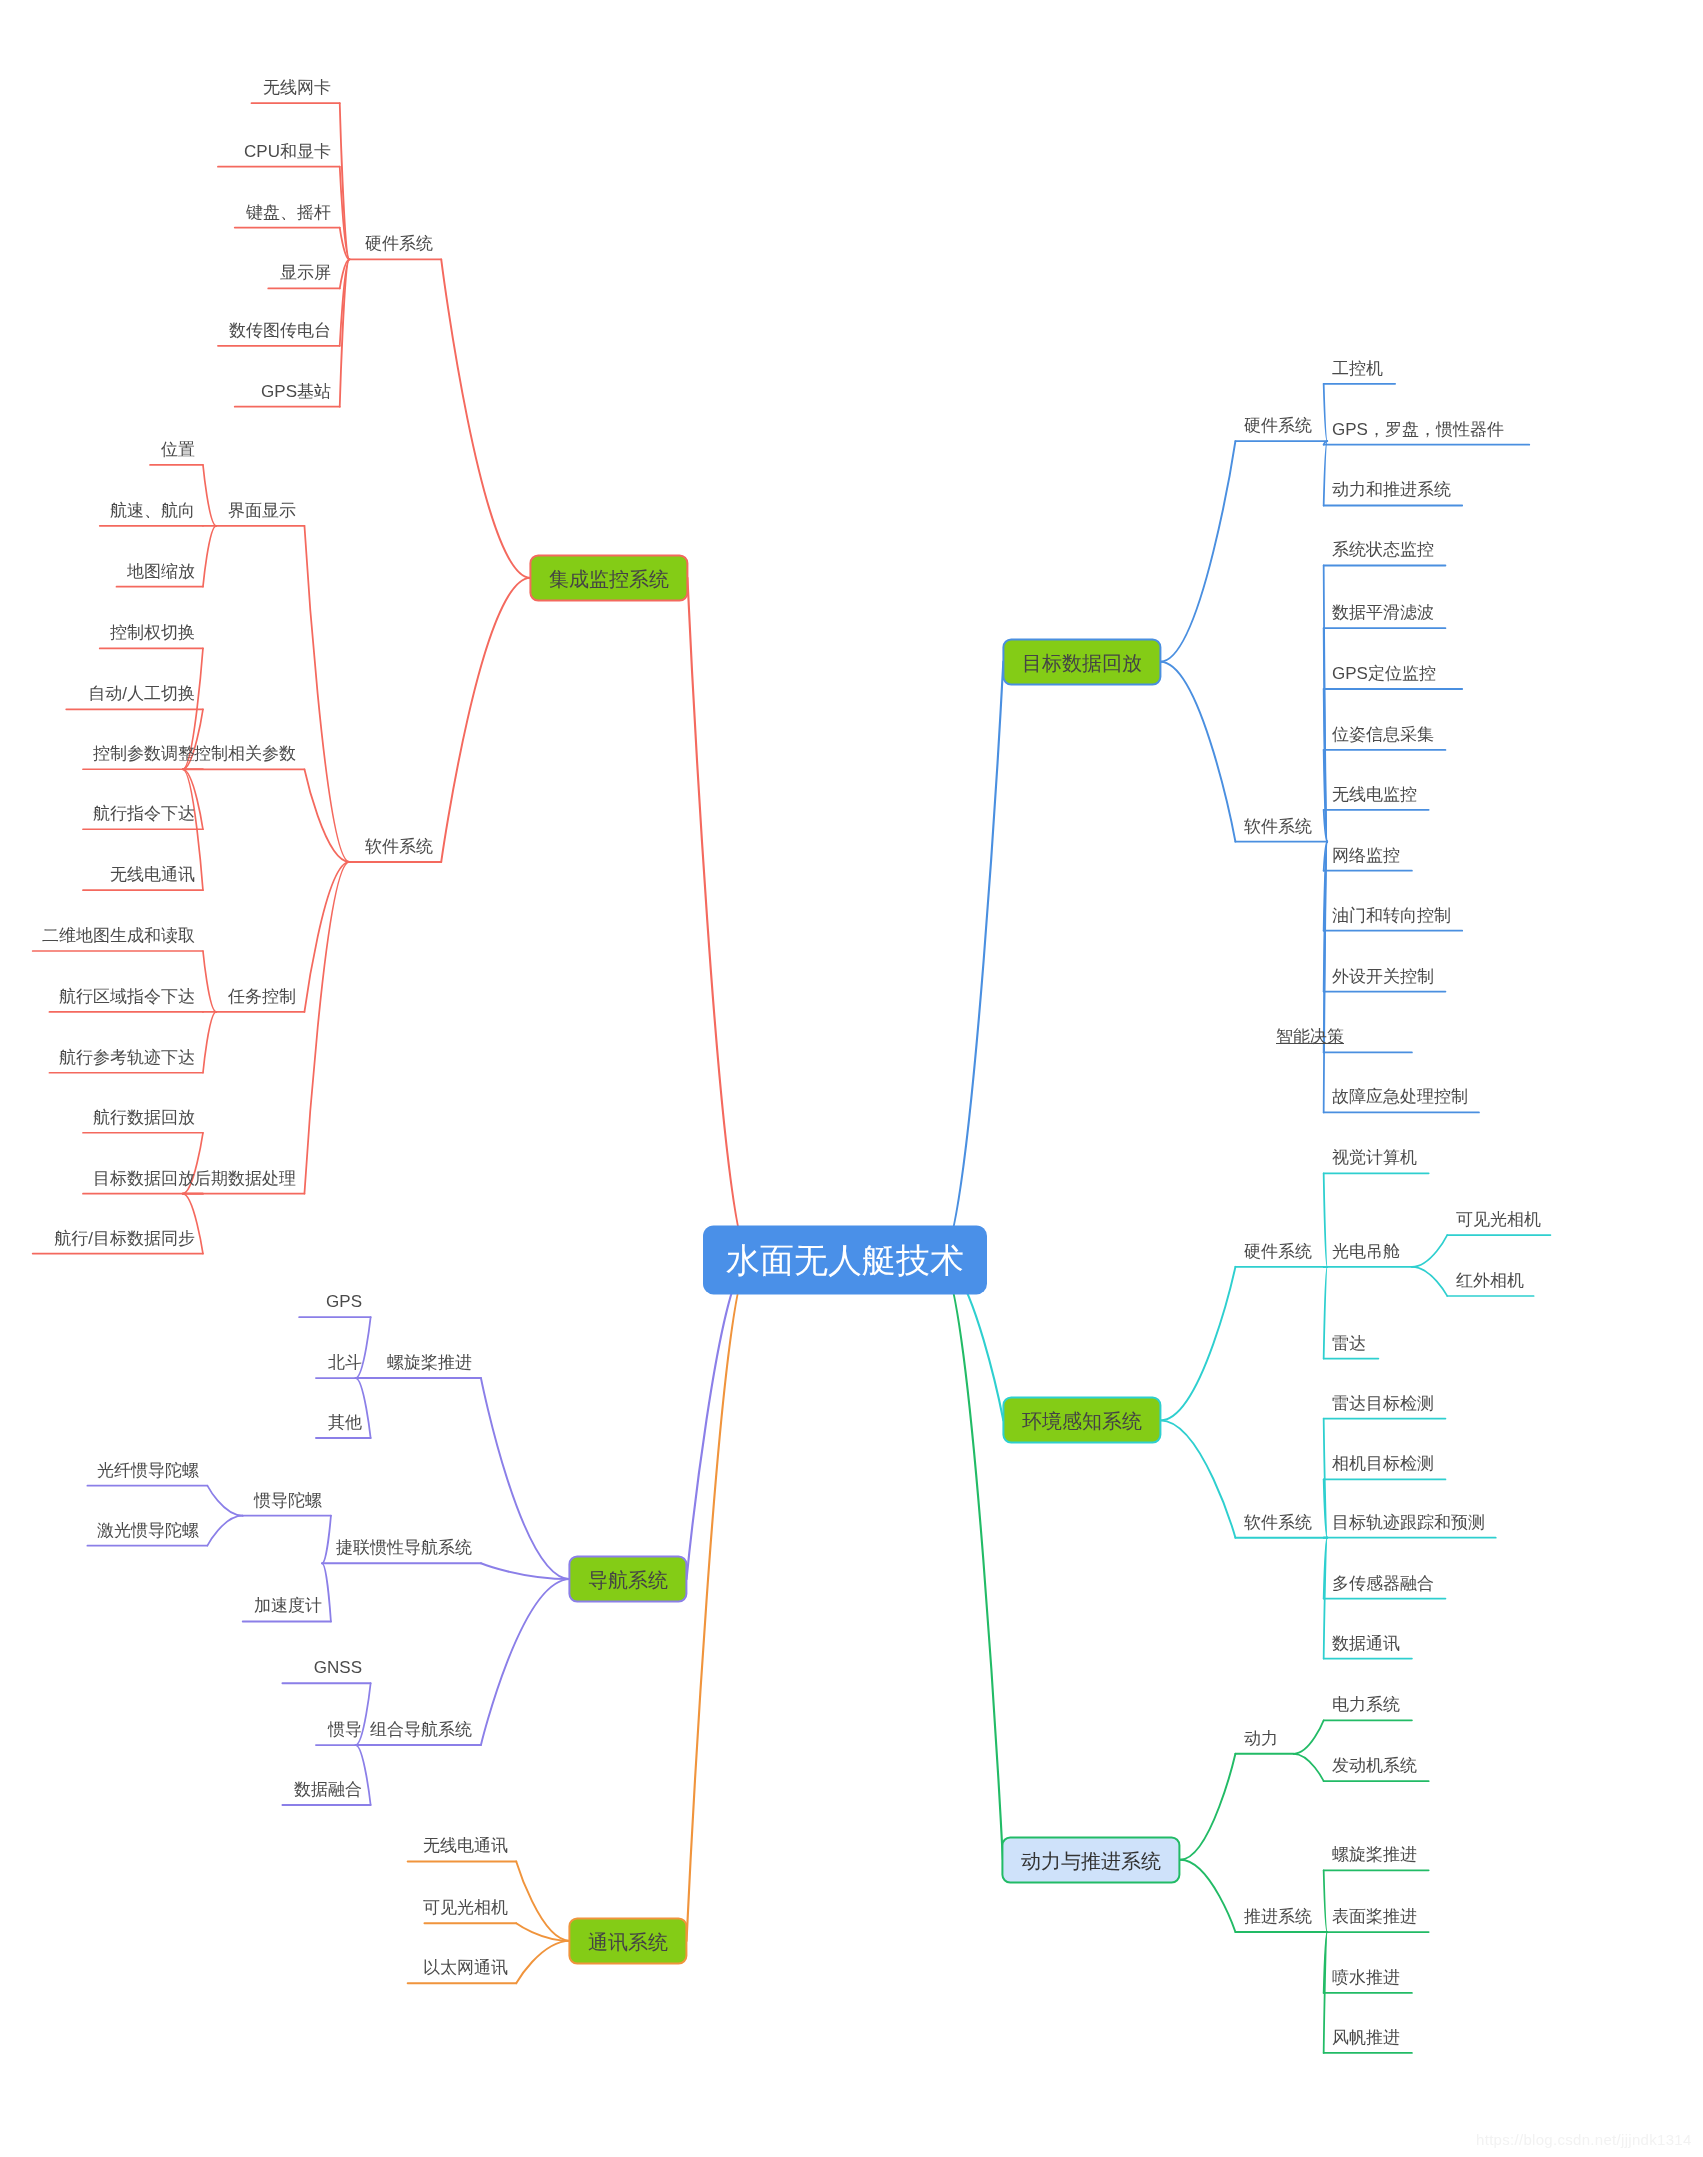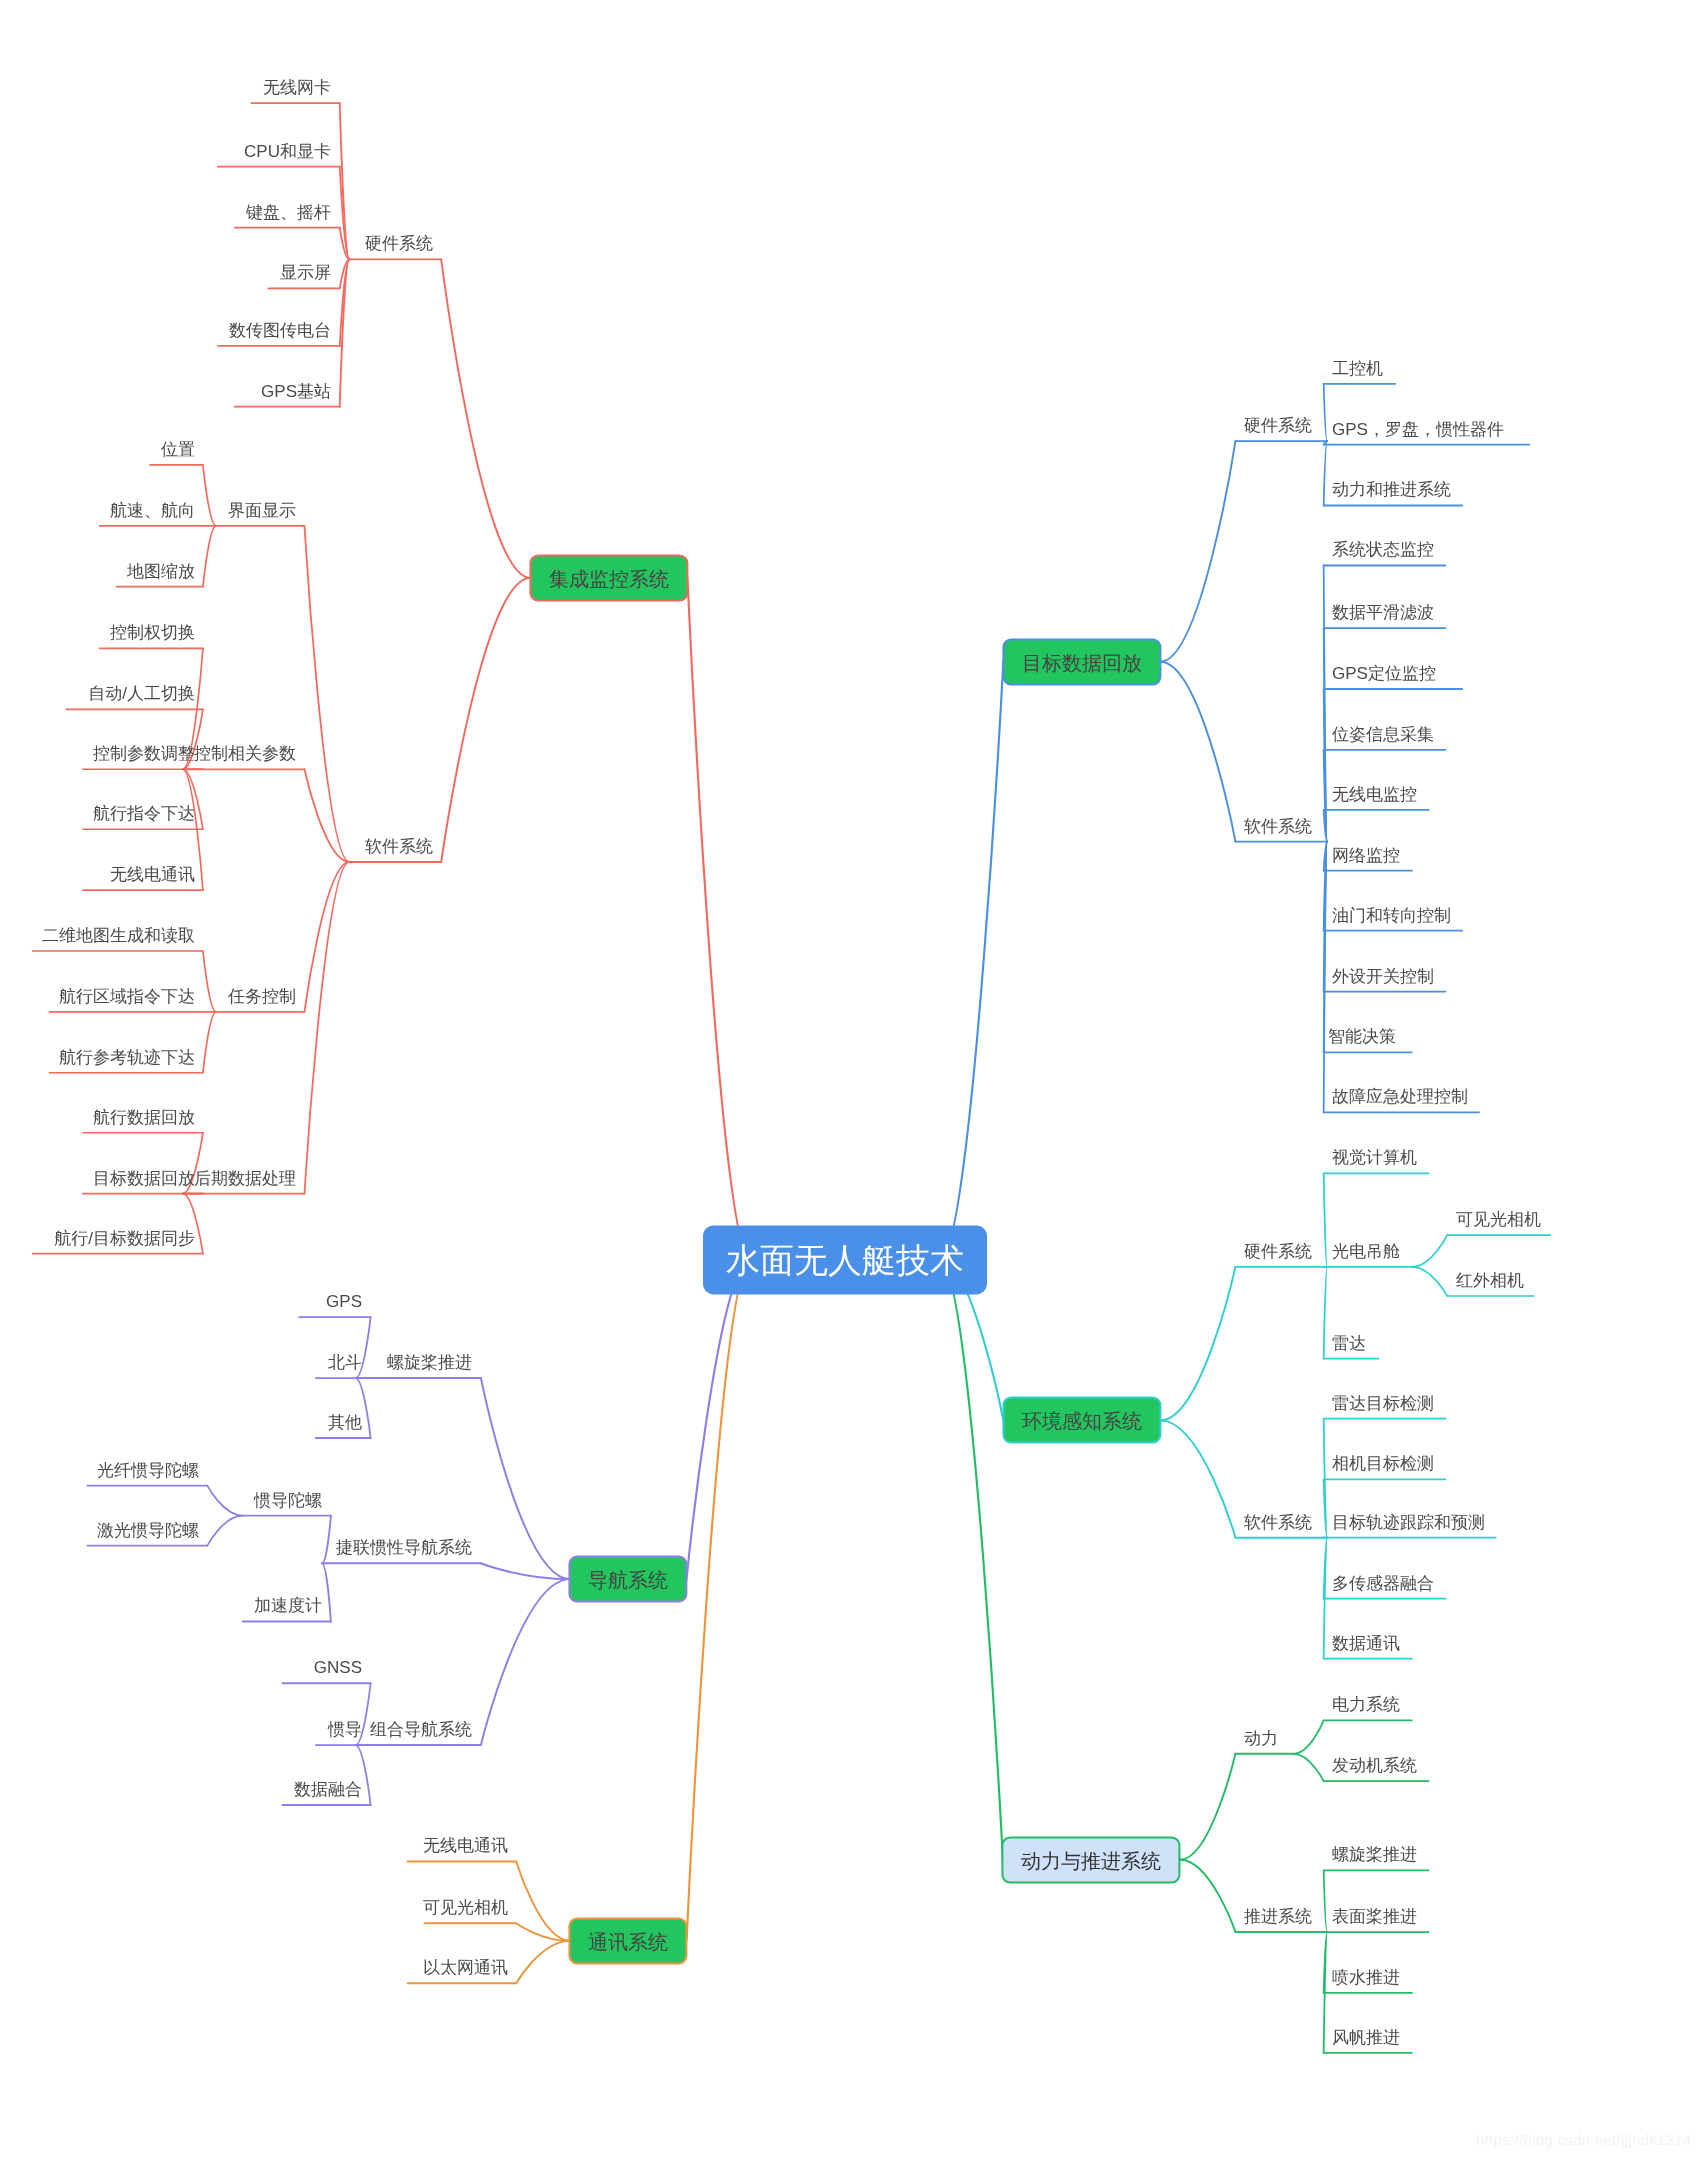--- a/index.html
+++ b/index.html
@@ -31,21 +31,21 @@
   .node.plain {
     font-size: 17px;
     color: #4a4a4a;
     transform: translate(0, -100%);
   }
   
   .node.boxed {
     border-radius: 8.8px;
     border-width: 2.2px;
     border-style: solid;
-    background: #22c55e;
+    background: #84cc16;
     font-size: 20px;
     padding: 11.5px 17.6px;
     transform: translate(-50%, -50%);
     text-align: center;
   }
   .node.root {
     border: none;
     background: #4a90e8;
     color: #ffffff;
     font-size: 34px;
@@ -268,21 +268,21 @@
       <div class="node plain" style="top: 498px; left: 1332px;">动力和推进系统</div>
       <div class="node plain" style="top: 835px; left: 1244px;">软件系统</div>
       <div class="node plain" style="top: 558px; left: 1332px;">系统状态监控</div>
       <div class="node plain" style="top: 621px; left: 1332px;">数据平滑滤波</div>
       <div class="node plain" style="top: 682px; left: 1332px;">GPS定位监控</div>
       <div class="node plain" style="top: 743px; left: 1332px;">位姿信息采集</div>
       <div class="node plain" style="top: 803px; left: 1332px;">无线电监控</div>
       <div class="node plain" style="top: 864px; left: 1332px;">网络监控</div>
       <div class="node plain" style="top: 924px; left: 1332px;">油门和转向控制</div>
       <div class="node plain" style="top: 985px; left: 1332px;">外设开关控制</div>
-      <div class="node plain" style="top: 1045px; left: 1328px;">智能决策</div>
+      <div class="node plain" style="top: 1045px; left: 1276px; text-decoration: underline;">智能决策</div>
       <div class="node plain" style="top: 1105px; left: 1332px;">故障应急处理控制</div>
       <div class="node boxed" style="left: 1082px; top: 1420px; border-color: rgb(46, 207, 207);">环境感知系统</div>
       <div class="node plain" style="top: 1260px; left: 1244px;">硬件系统</div>
       <div class="node plain" style="top: 1166px; left: 1332px;">视觉计算机</div>
       <div class="node plain" style="top: 1260px; left: 1332px;">光电吊舱</div>
       <div class="node plain" style="top: 1228px; left: 1456px;">可见光相机</div>
       <div class="node plain" style="top: 1289px; left: 1456px;">红外相机</div>
       <div class="node plain" style="top: 1352px; left: 1332px;">雷达</div>
       <div class="node plain" style="top: 1531px; left: 1244px;">软件系统</div>
       <div class="node plain" style="top: 1412px; left: 1332px;">雷达目标检测</div>

